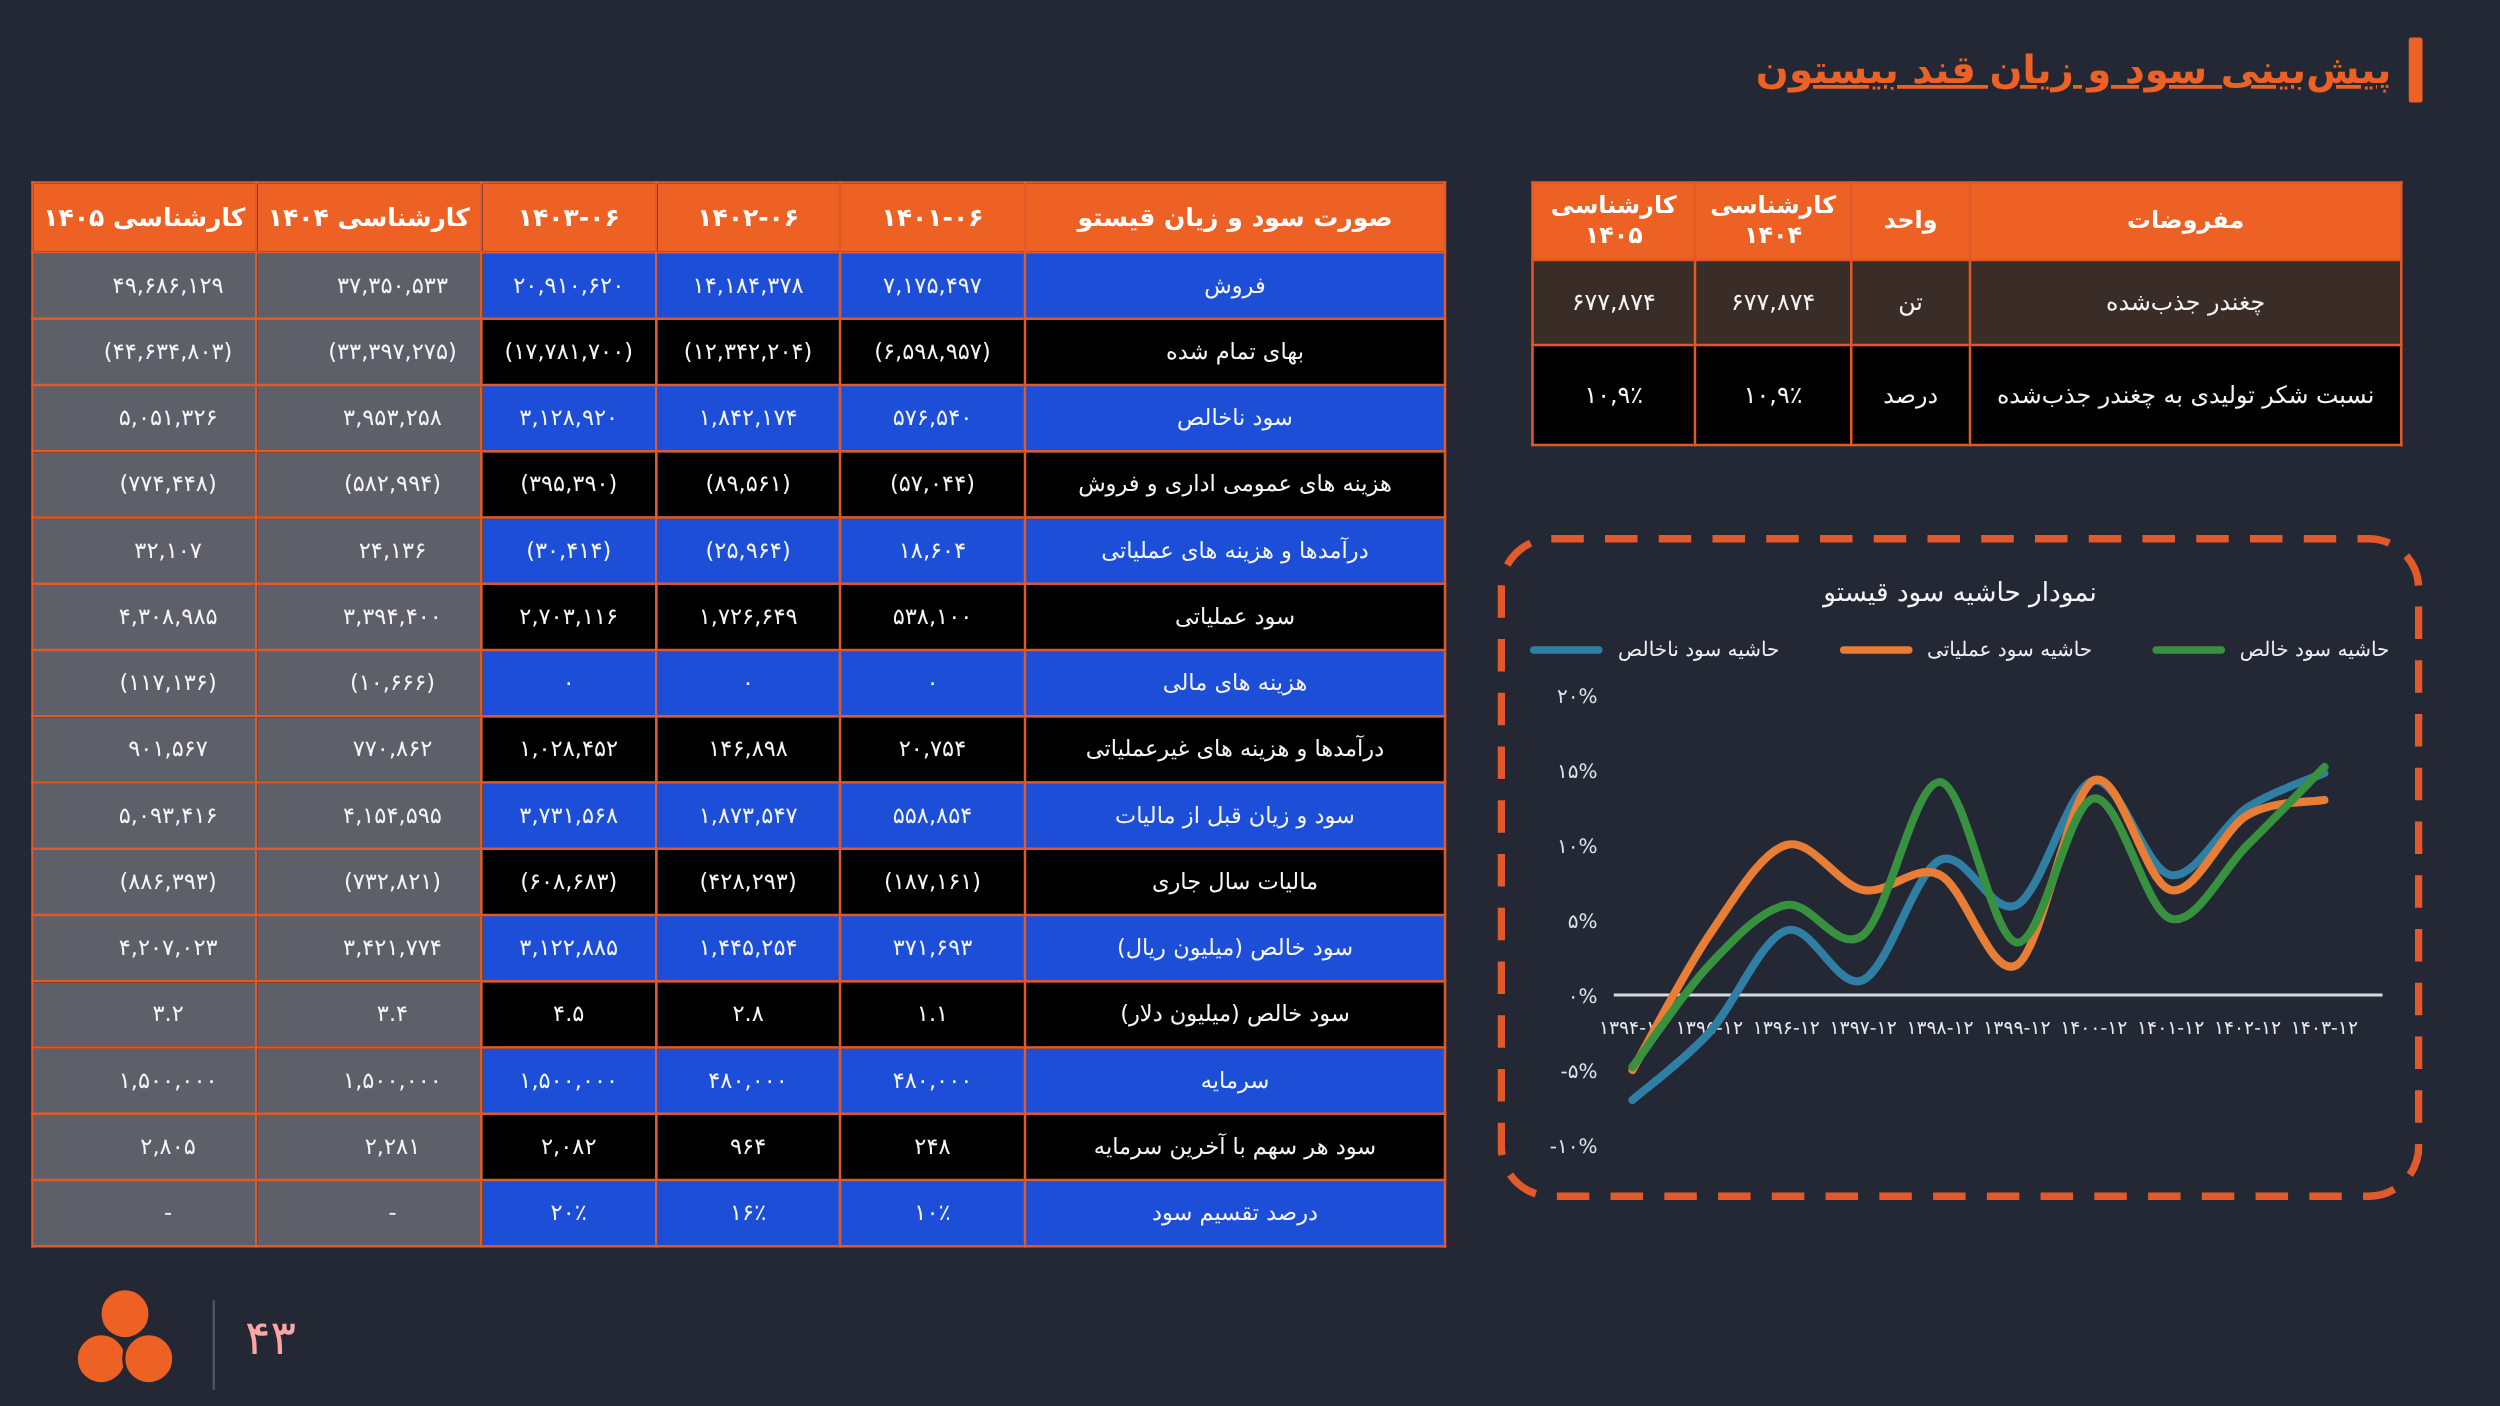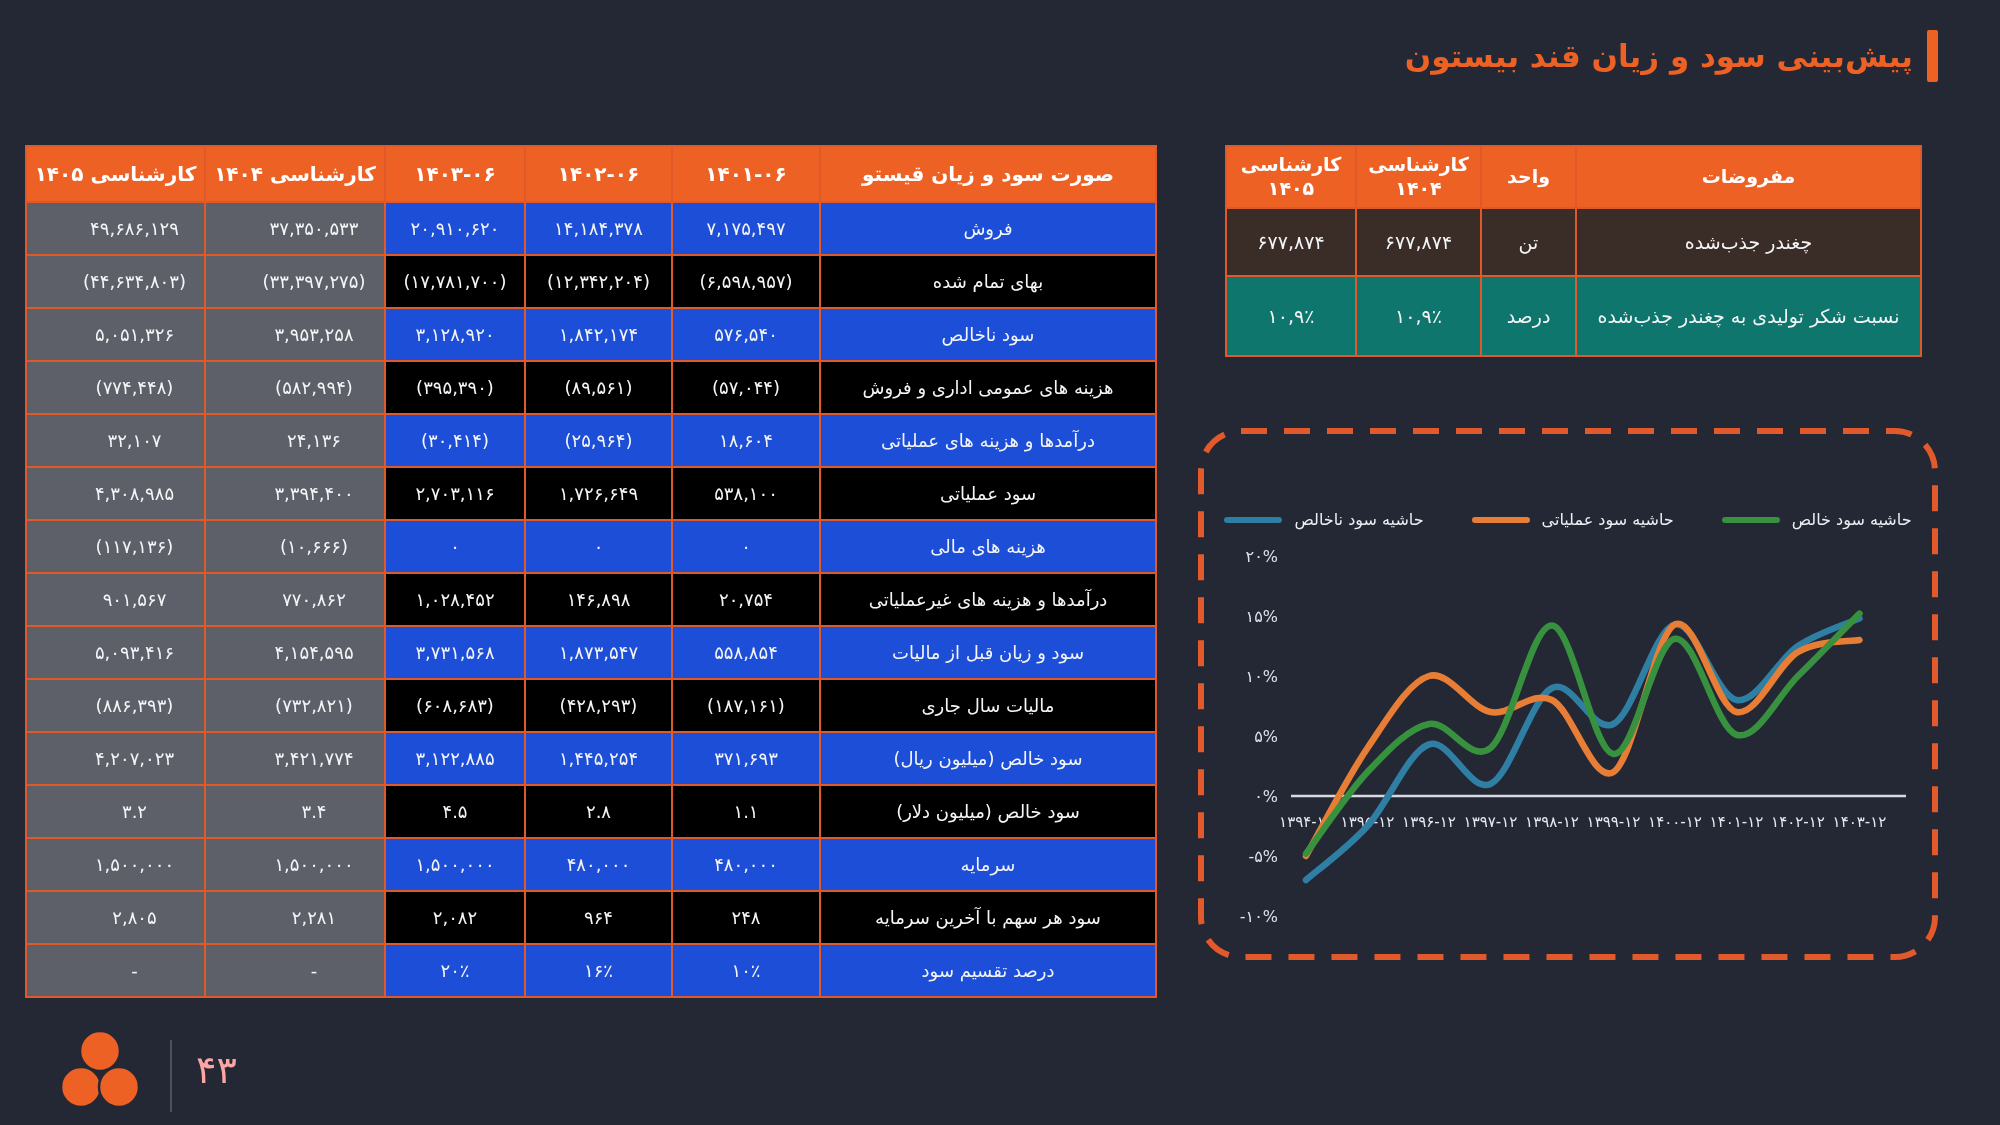--- a/index.html
+++ b/index.html
@@ -5,21 +5,21 @@
   html,body{margin:0;padding:0;}
   body{
     width:2000px;height:1125px;position:relative;overflow:hidden;
     background:#242834;color:#F4F5F7;
     font-family:"DejaVu Sans",sans-serif;
   }
   .slide{position:absolute;inset:0;}
 
   
   .page-header{position:absolute;top:30px;right:62px;display:flex;align-items:center;gap:14px;}
-  .page-title{font-size:31px;font-weight:700;color:#EE6124;margin:0;white-space:nowrap;}
+  .page-title{font-size:31px;font-weight:700;color:#EE6124;margin:0;white-space:nowrap;text-decoration:underline;}
   .title-accent{width:11px;height:52px;background:#EE6124;border-radius:2px;}
 
   
   table{border-collapse:collapse;table-layout:fixed;}
   .pl-table{position:absolute;left:25px;top:145px;width:1130px;direction:rtl;}
   .pl-table th,.pl-table td{
     border:2px solid #DF5A28;text-align:center;vertical-align:middle;
     padding:2px 6px;white-space:nowrap;overflow:hidden;
   }
   .pl-table th{background:#EE6124;color:#fff;font-size:20px;font-weight:700;height:50px;}
@@ -29,21 +29,21 @@
   .pl-table td.kar{background:#5D6069;padding-left:44px;}
 
   
   .assum-table{position:absolute;left:1225px;top:145px;width:695px;direction:rtl;}
   .assum-table th,.assum-table td{
     border:2px solid #DF5A28;text-align:center;vertical-align:middle;padding:4px 8px;
   }
   .assum-table th{background:#EE6124;color:#fff;font-size:19px;font-weight:700;height:52px;line-height:1.25;}
   .assum-table td{font-size:19px;line-height:1.3;}
   .assum-table tr.a-0 td{background:#3A2C26;height:58px;margin-top:38px;}
-  .assum-table tr.a-1 td{background:#0f766e;height:70px;}
+  .assum-table tr.a-1 td{background:#000000;height:70px;}
 
   
   .chart-panel{position:absolute;left:1198px;top:428px;width:740px;height:532px;}
   .chart-border{position:absolute;inset:0;}
   .chart-title{position:absolute;top:34px;left:0;width:100%;text-align:center;
     font-size:21px;color:#F4F5F7;direction:rtl;}
   .legend{position:absolute;top:82px;left:0;width:100%;display:flex;justify-content:center;
     gap:48px;direction:rtl;}
   .legend-item{display:flex;align-items:center;gap:12px;font-size:16px;color:#EDEFF3;}
   .swatch{width:58px;height:6px;border-radius:3px;display:inline-block;background:#888;}
@@ -235,20 +235,21 @@
         <td dir="ltr">۱۰,۹٪</td>
         <td dir="ltr">۱۰,۹٪</td>
       </tr>
     </tbody>
   </table>
 
   <div class="chart-panel">
     <svg class="chart-border" width="740" height="532" viewBox="0 0 740 532">
       <rect x="3" y="3" width="734" height="526" rx="40" fill="none" stroke="#E2592B" stroke-width="6" stroke-dasharray="26 17"></rect>
     </svg>
+    <div class="chart-title">نمودار حاشیه سود قیستو</div>
     <div class="legend">
       <div class="legend-item">
         <span>حاشیه سود خالص</span>
         <i class="swatch" style="background: rgb(55, 145, 62);"></i>
       </div>
       <div class="legend-item">
         <span>حاشیه سود عملیاتی</span>
         <i class="swatch" style="background: rgb(232, 126, 54);"></i>
       </div>
       <div class="legend-item">

